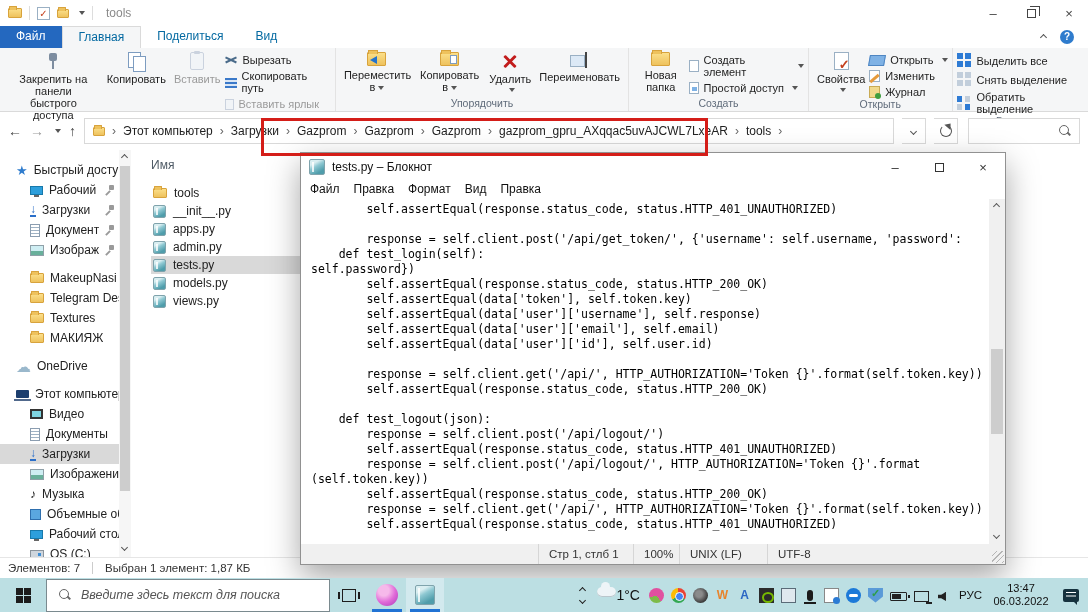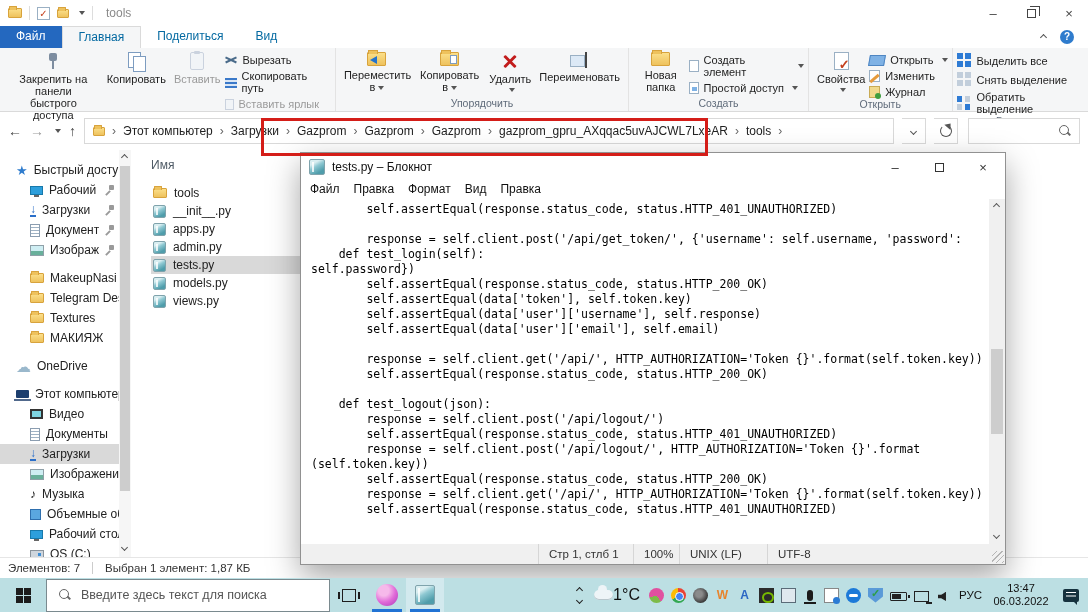--- a/index.html
+++ b/index.html
@@ -171,33 +171,33 @@
   .np-grip { position:absolute; right:1px; bottom:1px; width:12px; height:12px;
         background:repeating-linear-gradient(135deg,transparent 0 3px,#b5b5b5 3px 4px); }
 
   
   .taskbar { position:absolute; left:0; right:0; bottom:0; height:34px; background:#bcdfe3;
         display:flex; align-items:center; z-index:70; }
   .tb-start { width:46px; height:34px; display:flex; align-items:center; justify-content:center; }
   .win-logo { display:grid; grid-template-columns:7px 7px; grid-template-rows:7px 7px; gap:1px; }
   .win-logo span { background:#1c1c1c; }
   .tb-search { width:284px; height:33px; background:#fff; border:1px solid #7a8a8f; display:flex;
-        align-items:center; gap:10px; padding-left:12px; font-size:12.5px; color:#555; }
+        align-items:center; gap:10px; padding-left:12px; font-size:12.5px; color:#555;font-style:italic; }
   .tb-btn { width:38px; height:34px; display:flex; align-items:center; justify-content:center; position:relative; }
   .taskview-ic { position:relative; width:14px; height:13px; border:1.5px solid #1d1d1d; }
   .taskview-ic::before { content:""; position:absolute; left:-5px; top:2px; width:2px; height:7px; background:#1d1d1d; }
   .taskview-ic::after { content:""; position:absolute; right:-5px; top:2px; width:2px; height:7px; background:#1d1d1d; }
   .underline { position:absolute; bottom:0; left:4px; right:4px; height:3px; background:#2173d4; }
   .tb-app-active { background:#d2e9ee; }
   .pink-orb { width:22px; height:22px; border-radius:50%;
         background:radial-gradient(circle at 35% 30%, #f6b9ea 0 25%, #e06ad8 55%, #a838b8 100%); }
   .tb-app-np .ic-pyfile { width:20px; height:20px; }
   .tb-chevrons { display:flex; flex-direction:column; gap:5px; align-items:center; width:22px; }
   .tb-chevrons .chev { border-color:#222; }
-  .tb-weather { display:flex; align-items:center; font-size:16px; color:#111; margin:0 4px; }
+  .tb-weather { display:flex; font-size:14px; color:#111; margin:0 4px; }
   .tcloud { position:relative; width:19px; height:10px; background:#eef4f7; border-radius:8px; box-shadow:inset 0 -1px 0 #b9c6cc; }
   .tcloud::before { content:""; position:absolute; left:4px; top:-5px; width:9px; height:9px; border-radius:50%; background:#eef4f7; }
   .tray { display:flex; align-items:center; gap:7px; margin:0 5px; }
   .tray > span { display:inline-block; flex:none; }
   .ti { width:15px; height:15px; }
   .ti-swirl { border-radius:50%; background:conic-gradient(#e0519f 0 40%, #7dbb49 40% 70%, #e0519f 70% 100%); }
   .ti-chrome { position:relative; border-radius:50%; background:conic-gradient(#ea4335 0 33%, #34a853 33% 66%, #fbbc05 66% 100%); }
   .ti-chrome::after { content:""; position:absolute; left:4px; top:4px; width:7px; height:7px; border-radius:50%; background:#4285f4; border:1.5px solid #fff; }
   .ti-cam { border-radius:50%; background:radial-gradient(circle at 40% 40%, #8b8b8b 0 25%, #3a3a3a 70%); }
   .ti-w { width:15px; text-align:center; color:#e8842c; font-weight:bold; font-size:12px; }
@@ -577,20 +577,21 @@
     <div class="np-content">
       <div class="code-line">        self.assertEqual(response.status_code, status.HTTP_401_UNAUTHORIZED)</div>
       <div class="code-line"></div>
       <div class="code-line">        response = self.client.post('/api/get_token/', {'username': self.username, 'password':</div>
       <div class="code-line">    def test_login(self):</div>
       <div class="code-line">self.password})</div>
       <div class="code-line">        self.assertEqual(response.status_code, status.HTTP_200_OK)</div>
       <div class="code-line">        self.assertEqual(data['token'], self.token.key)</div>
       <div class="code-line">        self.assertEqual(data['user']['username'], self.response)</div>
       <div class="code-line">        self.assertEqual(data['user']['email'], self.email)</div>
+      <div class="code-line">        self.assertEqual(data['user']['id'], self.user.id)</div>
       <div class="code-line"></div>
       <div class="code-line">        response = self.client.get('/api/', HTTP_AUTHORIZATION='Token {}'.format(self.token.key))</div>
       <div class="code-line">        self.assertEqual(response.status_code, status.HTTP_200_OK)</div>
       <div class="code-line"></div>
       <div class="code-line">    def test_logout(json):</div>
       <div class="code-line">        response = self.client.post('/api/logout/')</div>
       <div class="code-line">        self.assertEqual(response.status_code, status.HTTP_401_UNAUTHORIZED)</div>
       <div class="code-line">        response = self.client.post('/api/logout/', HTTP_AUTHORIZATION='Token {}'.format</div>
       <div class="code-line">(self.token.key))</div>
       <div class="code-line">        self.assertEqual(response.status_code, status.HTTP_200_OK)</div>

